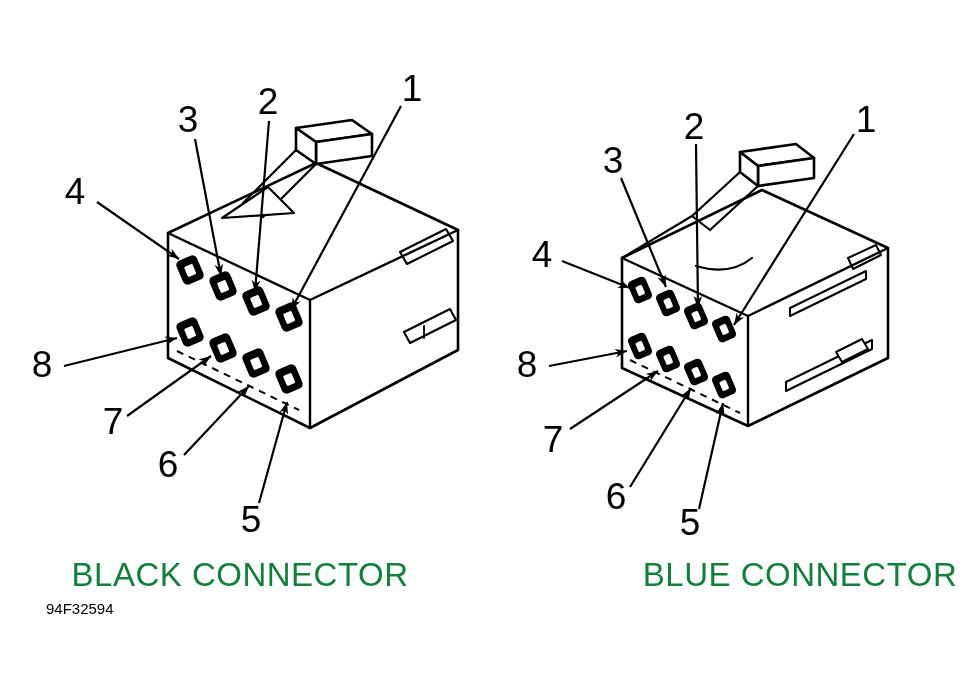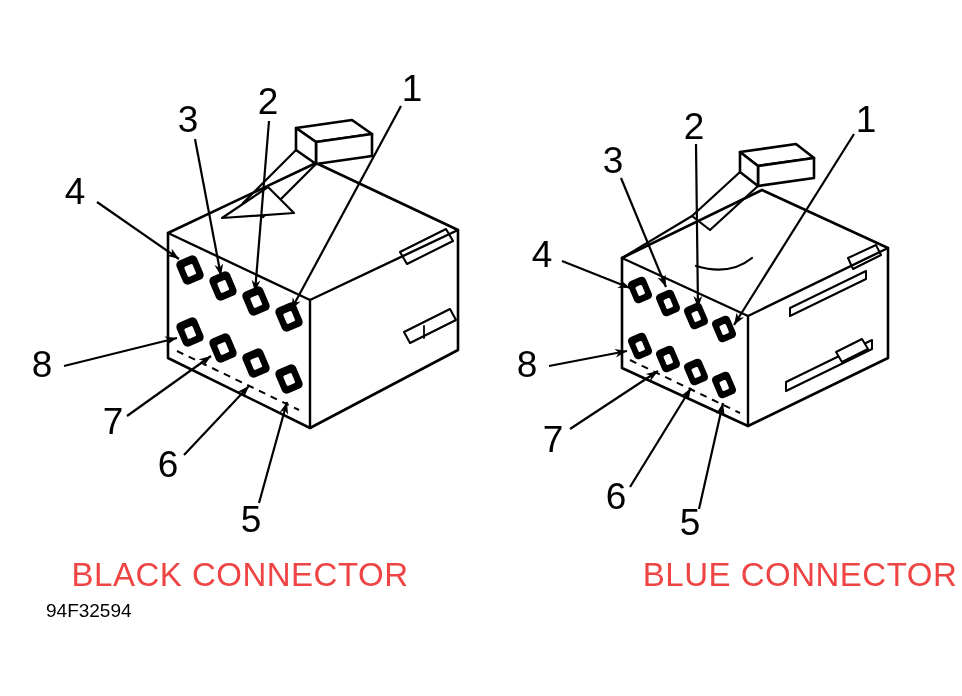--- a/index.html
+++ b/index.html
@@ -17,26 +17,26 @@
     font-size:37px;
     color:#000;
     line-height:1;
     user-select:none;
   }
   .caption{
     position:absolute;
     transform:translateX(-50%);
     font-size:33px;
     letter-spacing:0.5px;
-    color:#ef4444;
+    color:#15803d;
     white-space:nowrap;
   }
   .fig-code{
     position:absolute;
-    font-size:19px;
+    font-size:15px;
     color:#000;
   }
 </style>
 </head>
 <body>
 
 <div id="stage">
 
   <svg id="diagram-svg" width="962" height="696" viewBox="0 0 962 696">
     <defs>

